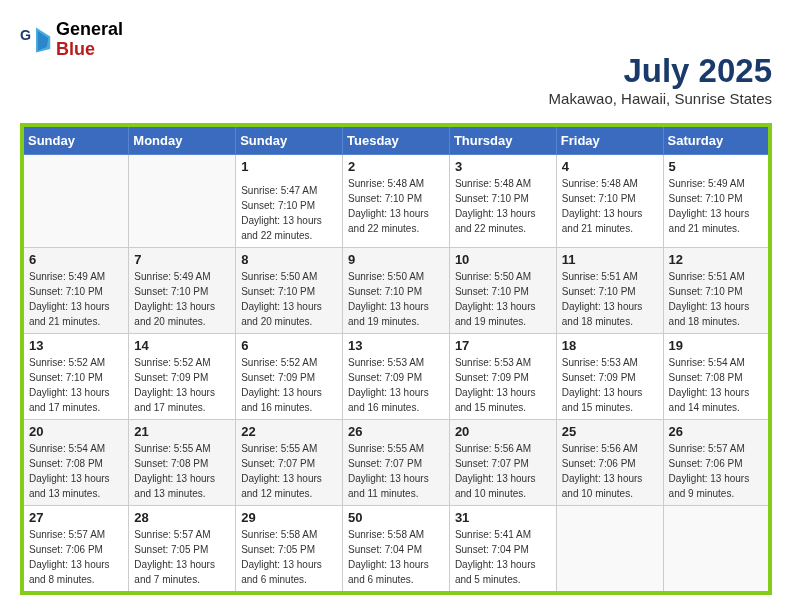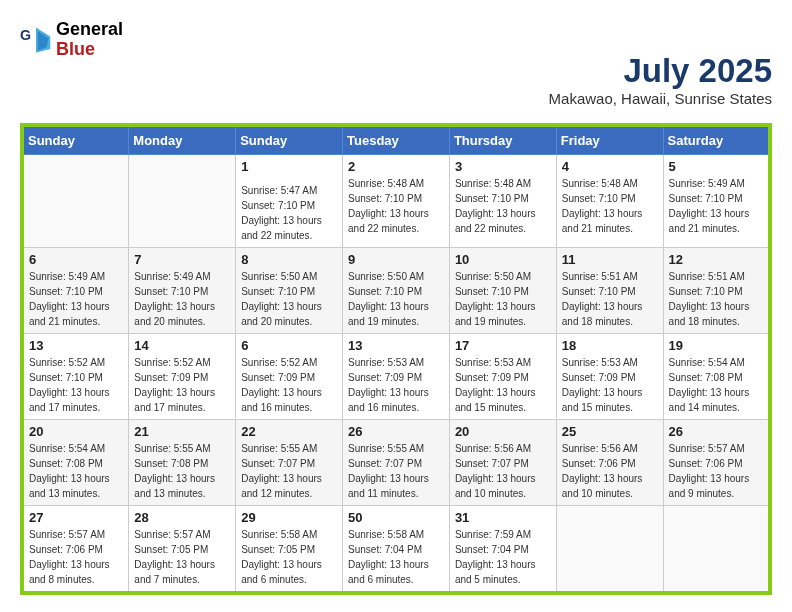--- a/index.html
+++ b/index.html
@@ -342,21 +342,21 @@
         </td>
         <td>
           <span class="day-number">50</span>
           <div class="day-info" style="white-space: pre-line;">Sunrise: 5:58 AM
 Sunset: 7:04 PM
 Daylight: 13 hours
 and 6 minutes.</div>
         </td>
         <td>
           <span class="day-number">31</span>
-          <div class="day-info" style="white-space: pre-line;">Sunrise: 7:59 AM
+          <div class="day-info" style="white-space: pre-line;">Sunrise: 5:41 AM
 Sunset: 7:04 PM
 Daylight: 13 hours
 and 5 minutes.</div>
         </td>
         <td class="empty-cell"></td>
         <td class="empty-cell"></td>
       </tr>
     </tbody>
 </table>
 

